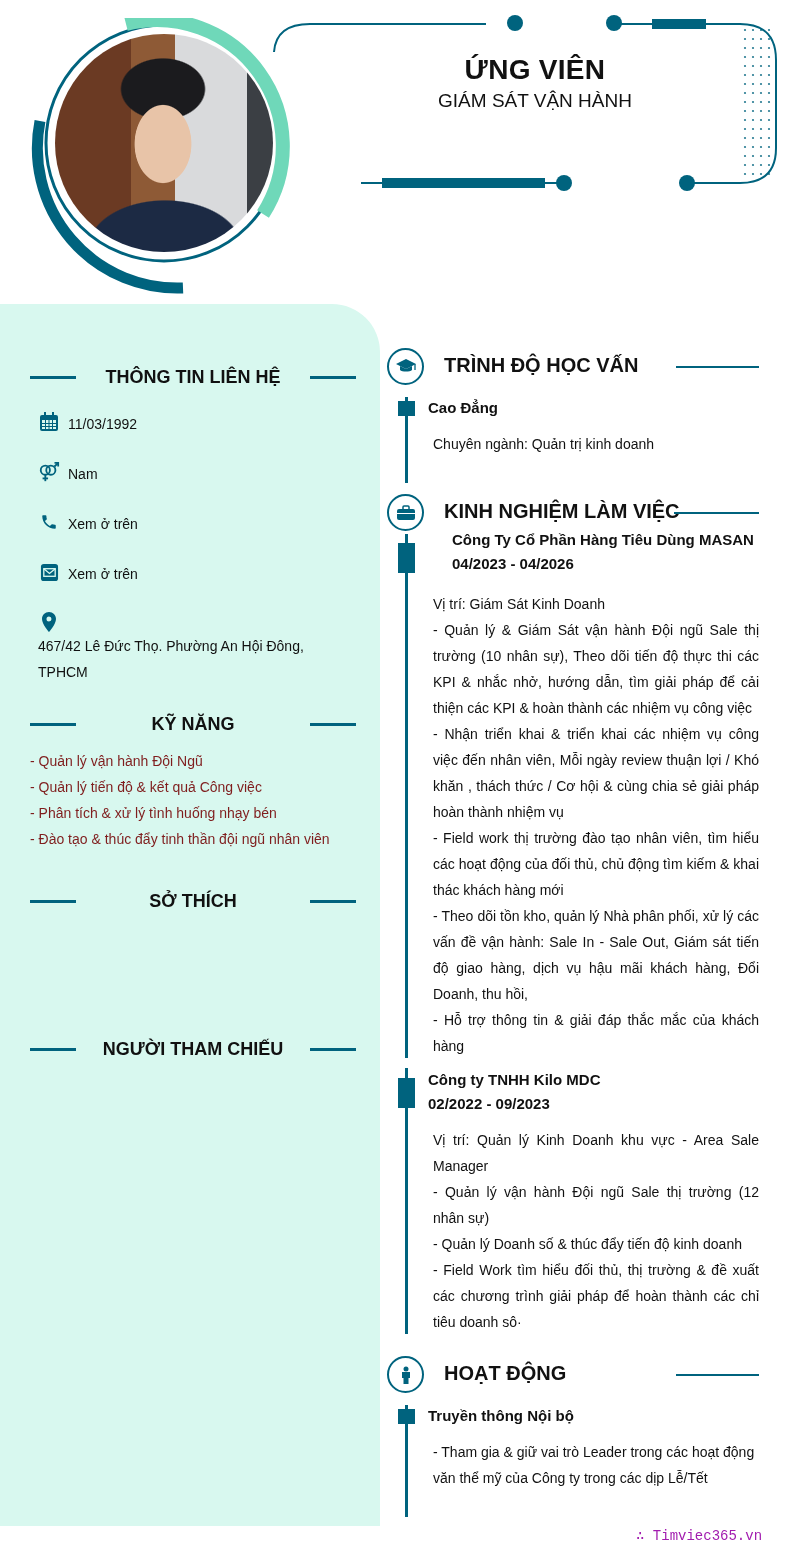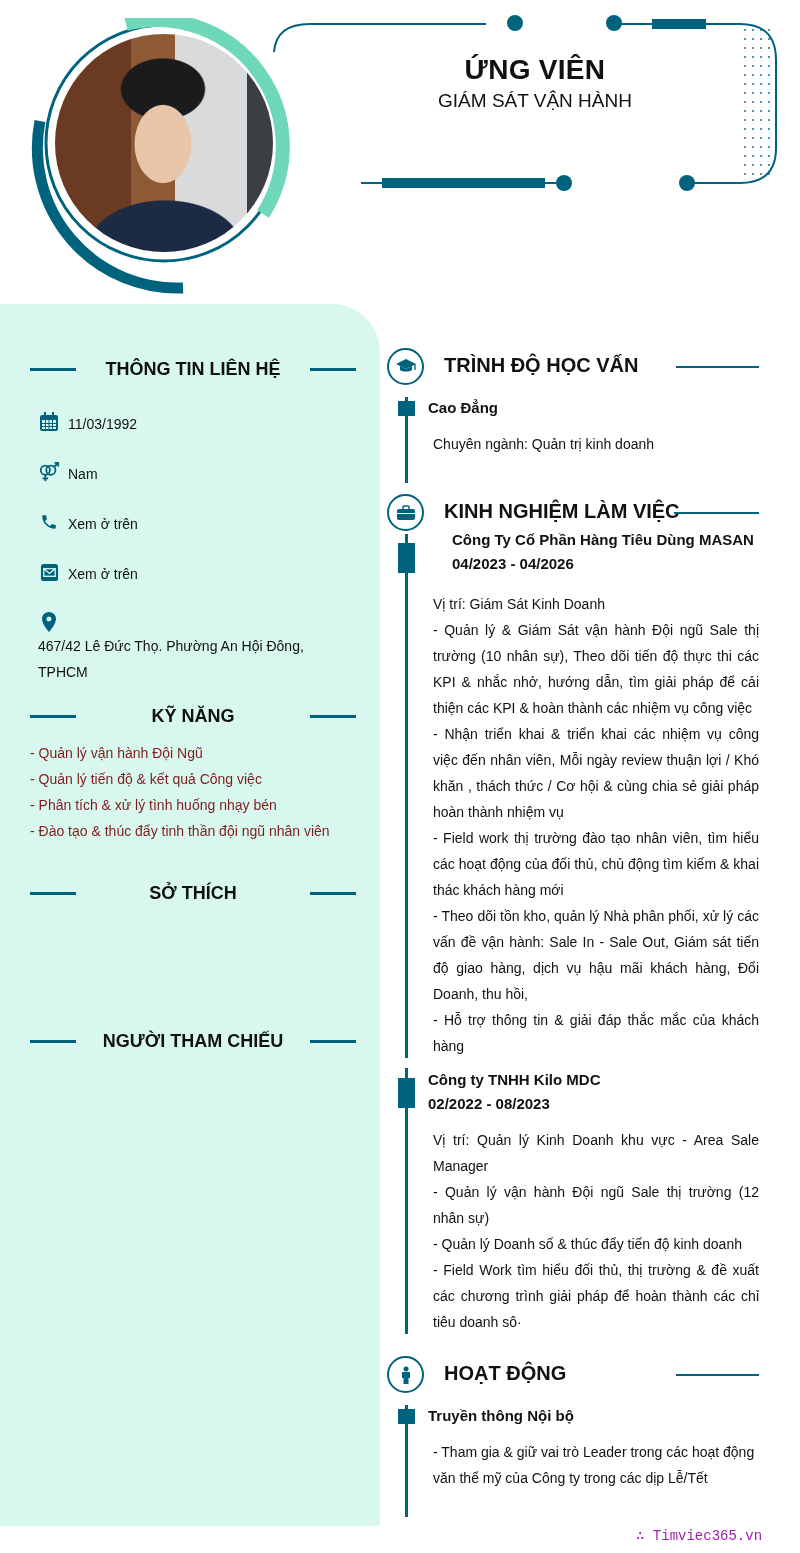--- a/index.html
+++ b/index.html
@@ -23,21 +23,21 @@
   .title-block { position: absolute; left: 400px; top: 52px; width: 270px; text-align: center; }
   .title-main { font-size: 28px; font-weight: bold; color: #111; letter-spacing: 0.3px; line-height: 36px; }
   .title-sub { font-size: 19px; color: #111; line-height: 26px; }
 
   
   .left-col {
     position: absolute; left: 0; top: 304px; width: 380px; height: 1222px;
     background: #d8f8ef; border-top-right-radius: 48px;
   }
   .l-section { position: absolute; left: 30px; width: 326px; }
-  .l-head { position: relative; height: 28px; display: flex; align-items: center; justify-content: center; }
+  .l-head { position: relative; height: 28px; display: flex; align-items: center; justify-content: center; margin-top: 8px; }
   .l-head .bar { position: absolute; top: 13px; width: 46px; height: 3px; background: #00637e; }
   .l-head .bar.left { left: 0; }
   .l-head .bar.right { right: 0; }
   .l-head .text { font-size: 18px; font-weight: bold; color: #111; }
 
   .contact-row { position: absolute; left: 8px; display: flex; align-items: flex-start; width: 320px; }
   .contact-row .ico { width: 22px; height: 22px; margin-right: 8px; margin-top: 0px; display: flex; align-items: center; justify-content: center; }
   .contact-row .val { font-size: 14px; line-height: 26px; color: #111; }
 
   .l-list { font-size: 14px; line-height: 26px; color: #7f1d1d; }
@@ -253,21 +253,21 @@
   <p>- Nhận triển khai &amp; triển khai các nhiệm vụ công việc đến nhân viên, Mỗi ngày review thuận lợi / Khó khăn , thách thức / Cơ hội &amp; cùng chia sẻ giải pháp hoàn thành nhiệm vụ</p>
   <p>- Field work thị trường đào tạo nhân viên, tìm hiểu các hoạt động của đối thủ, chủ động tìm kiếm &amp; khai thác khách hàng mới</p>
   <p>- Theo dõi tồn kho, quản lý Nhà phân phối, xử lý các vấn đề vận hành: Sale In - Sale Out, Giám sát tiến độ giao hàng, dịch vụ hậu mãi khách hàng, Đổi Doanh, thu hồi,</p>
   <p>- Hỗ trợ thông tin &amp; giải đáp thắc mắc của khách hàng</p>
 </div>
 
 <div class="timeline-line" style="top:1068px; height:266px;"></div>
 <div class="timeline-block" style="top:1078px; height:30px;"></div>
 <div class="item-title" style="top:1068px;">
   <div>Công ty TNHH Kilo MDC</div>
-  <div>02/2022 - 08/2023</div>
+  <div>02/2022 - 09/2023</div>
 </div>
 <div class="item-body" style="top:1127px;">
   <p>Vị trí: Quản lý Kinh Doanh khu vực - Area Sale Manager</p>
   <p>- Quản lý vận hành Đội ngũ Sale thị trường (12 nhân sự)</p>
   <p>- Quản lý Doanh số &amp; thúc đẩy tiến độ kinh doanh</p>
   <p>- Field Work tìm hiểu đối thủ, thị trường &amp; đề xuất các chương trình giải pháp để hoàn thành các chỉ tiêu doanh sô·</p>
 </div>
 
 <div class="r-section-head" style="top:1356px;">
   <div class="circle">

